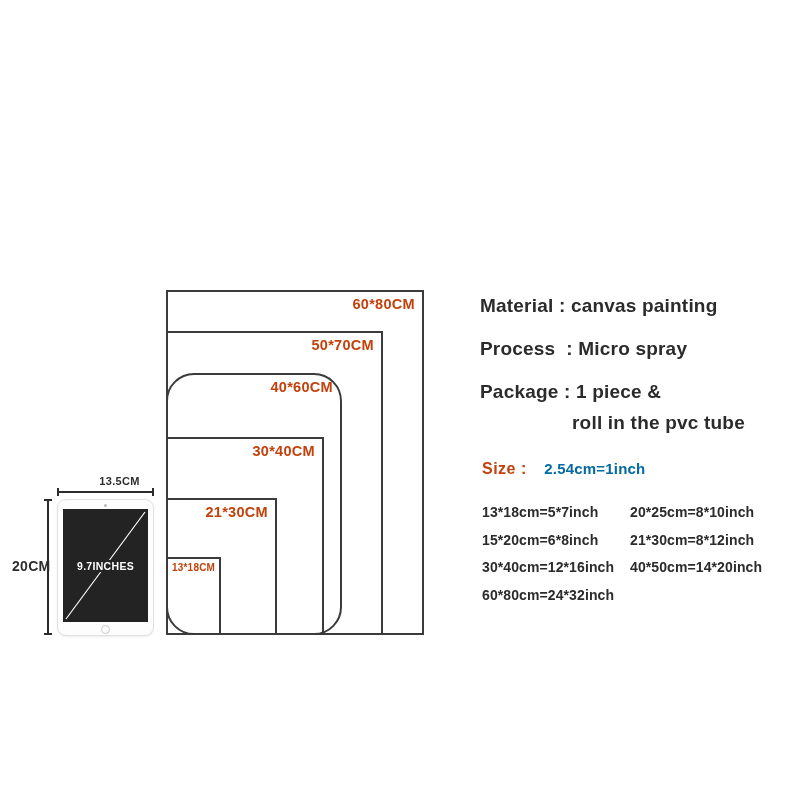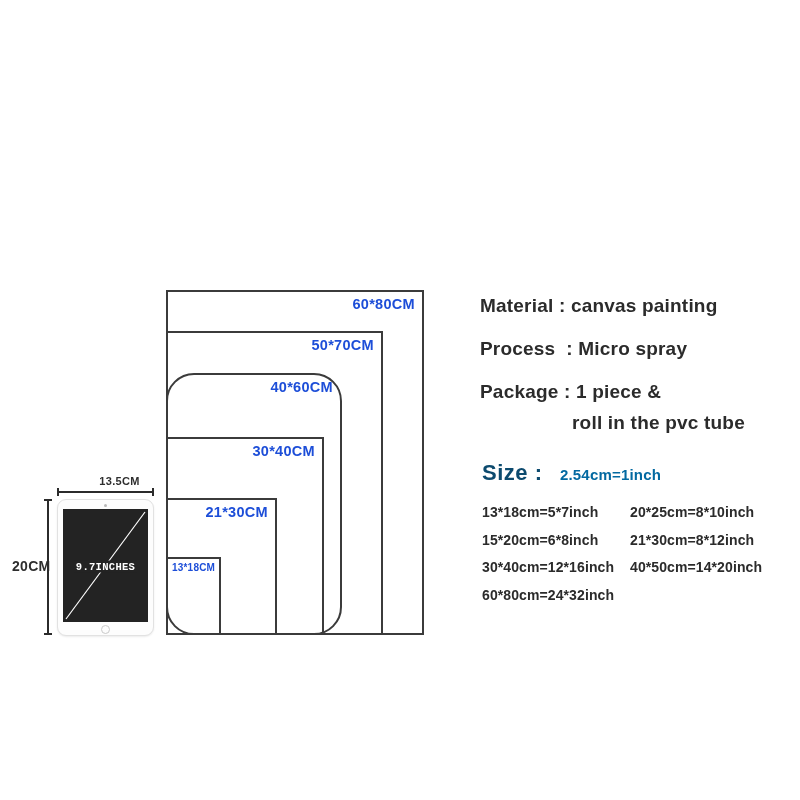--- a/index.html
+++ b/index.html
@@ -19,21 +19,21 @@
     position: absolute;
     border: 2px solid #3b3b3b;
     background: transparent;
   }
   .rect-label {
     position: absolute;
     top: 4px;
     right: 7px;
     font-size: 14.5px;
     font-weight: bold;
-    color: #1d4ed8;
+    color: #c2410c;
     letter-spacing: 0.3px;
     white-space: nowrap;
   }
   .rect-0 { left: 166px; top: 290px; width: 258px; height: 345px; }
   .rect-1 { left: 166px; top: 331px; width: 217px; height: 304px; }
   .rect-2 { left: 166px; top: 373px; width: 176px; height: 262px; border-radius: 28px; }
   .rect-3 { left: 166px; top: 437px; width: 158px; height: 198px; }
   .rect-4 { left: 166px; top: 498px; width: 111px; height: 137px; }
   .rect-5 { left: 166px; top: 557px; width:  55px; height:  78px; }
   .rect-5 .rect-label {
@@ -64,21 +64,21 @@
   .screen-label {
     position: absolute;
     left: 0; right: 0; top: 50%;
     transform: translateY(-50%);
     text-align: center;
     color: #ffffff;
     font-size: 10.5px;
     font-weight: bold;
     letter-spacing: 0.3px;
   }
-  .screen-label span { background: #232323; padding: 0 2px; font-family: Liberation Mono, monospace; }
+  .screen-label span { background: #232323; padding: 0 2px; }
   .camera-dot {
     position: absolute;
     left: 50%; top: 3.5px;
     width: 3px; height: 3px;
     margin-left: -1.5px;
     border-radius: 50%;
     background: #b9b9b9;
   }
   .home-button {
     position: absolute;
@@ -145,23 +145,23 @@
     color: #2b2b2b;
     white-space: pre;
     letter-spacing: 0.2px;
   }
   .line-material { left: 480px; top: 295px; font-size: 19px; }
   .line-process  { left: 480px; top: 338px; font-size: 19px; }
   .line-package1 { left: 480px; top: 381px; font-size: 19px; }
   .line-package2 { left: 572px; top: 412px; font-size: 19px; }
   .size-heading-row { position: absolute; left: 482px; top: 460px; white-space: nowrap; }
   .size-heading {
-    font-size: 22px;
-    font-weight: bold;
-    color: #0c4a6e;
+    font-size: 16px;
+    font-weight: bold;
+    color: #c2410c;
     letter-spacing: 0.5px;
   }
   .size-note {
     font-size: 15px;
     font-weight: bold;
     color: #0369a1;
     margin-left: 13px;
     letter-spacing: 0.2px;
   }
   .size-grid {

